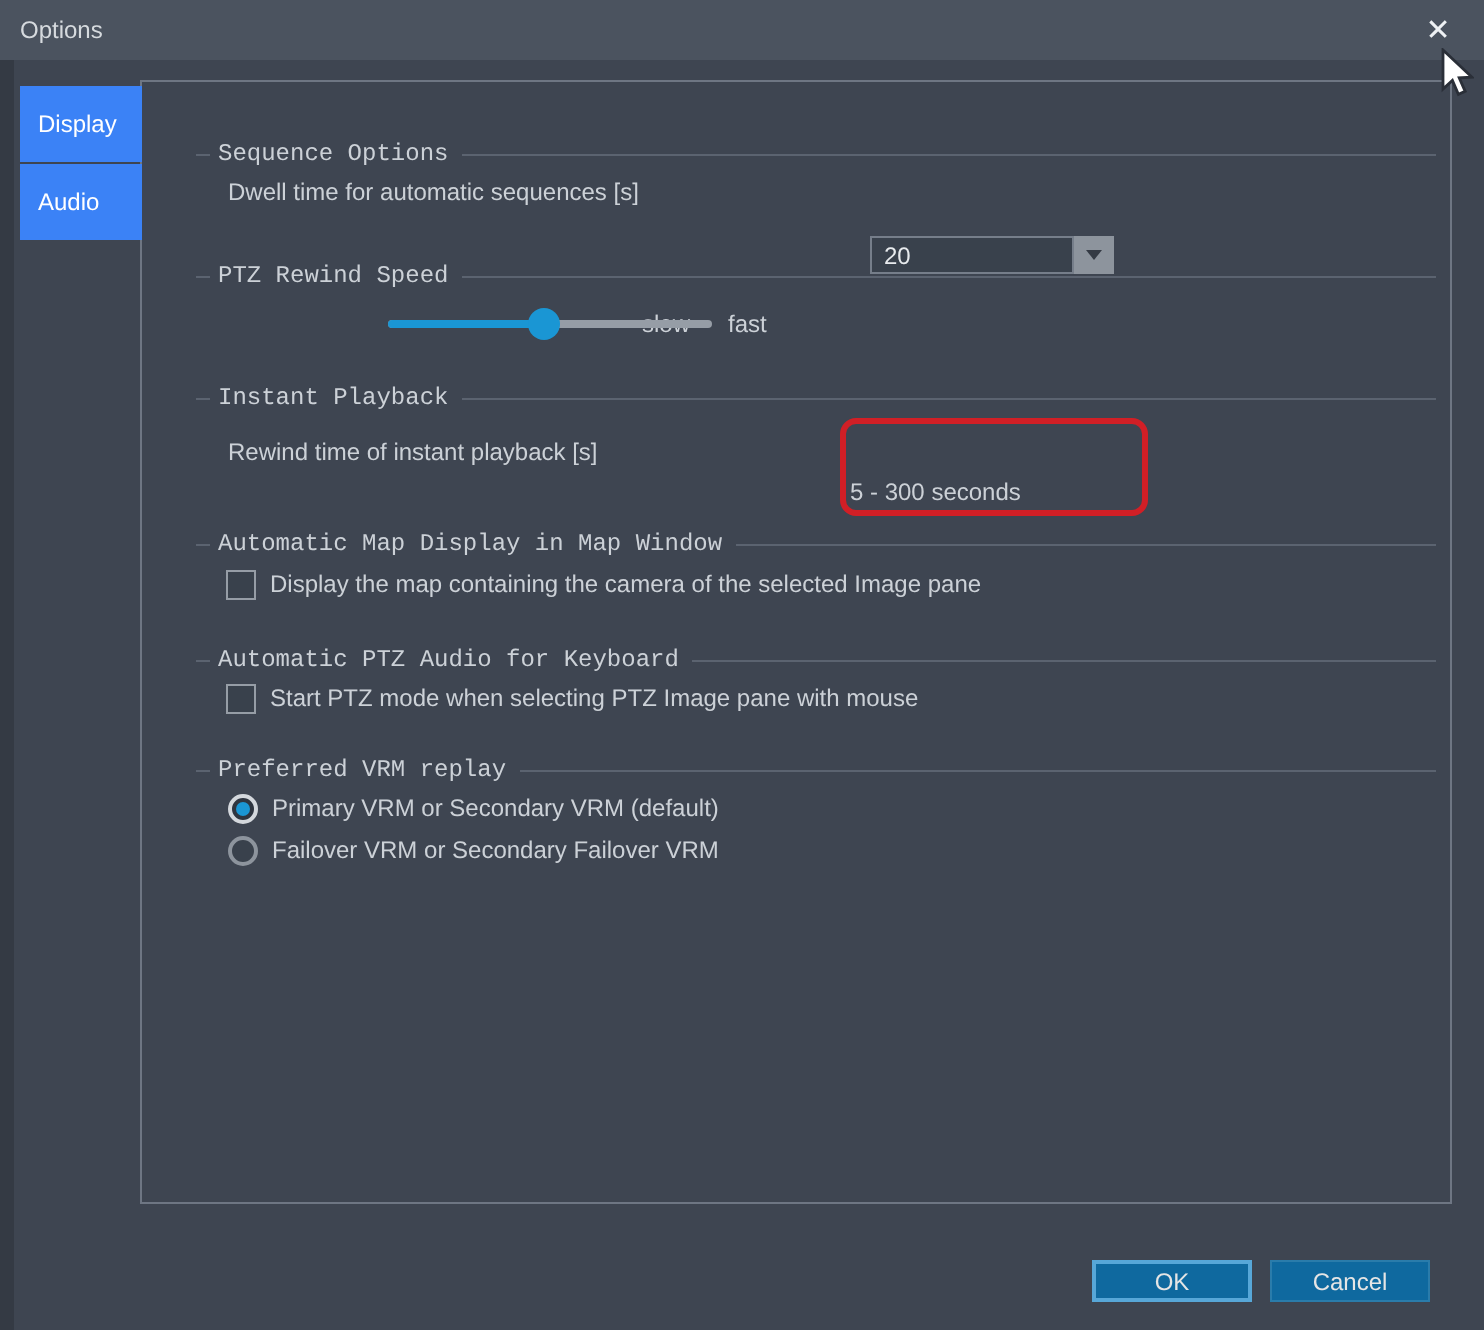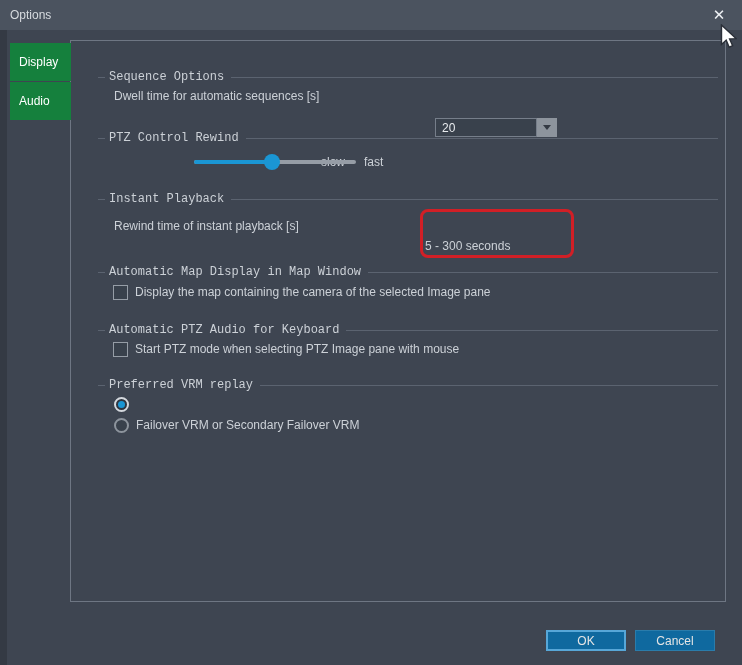--- a/index.html
+++ b/index.html
@@ -37,21 +37,21 @@
   .panel {
     position:absolute; left:70px; top:40px; width:656px; height:562px;
     border:1px solid #6e7683;
     background:#3e4551;
   }
 
   
   .tabs { position:absolute; left:10px; top:43px; width:61px; z-index:2; }
   .tab {
     width:61px; height:38px; margin-bottom:1px;
-    background:#15803d; color:#ffffff;
+    background:#3b82f6; color:#ffffff;
     display:flex; align-items:center; padding-left:9px;
     font-size:12px;
   }
   .tab.active { background:#1a96d4; }
 
   
   .ghead {
     position:absolute; left:27px; width:620px; height:14px;
     display:flex; align-items:center;font-family:Liberation Mono, monospace;
   }
@@ -163,21 +163,21 @@
     <div class="lbl" style="left:43px; top:48px">Dwell time for automatic sequences [s]</div>
     <div class="dropdown">
       <div class="dd-field">20</div>
       <div class="dd-btn">
         <span class="tri"></span>
       </div>
     </div>
 
     <div class="ghead" style="top:90px">
       <span class="dash"></span>
-      <span class="txt">PTZ Control Rewind</span>
+      <span class="txt">PTZ Rewind Speed</span>
       <span class="line"></span>
     </div>
     <div class="slider-row">
       <span class="slider-label slow">slow</span>
       <div class="slider-track">
         <div class="slider-fill" id="slider-fill" style="width: 48%;"></div>
         <div class="slider-thumb" id="slider-thumb" style="left: 48%;"></div>
       </div>
       <span class="slider-label fast">fast</span>
     </div>
@@ -213,20 +213,21 @@
 
     <div class="ghead" style="top:337px">
       <span class="dash"></span>
       <span class="txt">Preferred VRM replay</span>
       <span class="line"></span>
     </div>
     <div class="radio-row" style="top:355px">
       <span class="radio sel">
           <span class="dot"></span>
         </span>
+      <span>Primary VRM or Secondary VRM (default)</span>
     </div>
     <div class="radio-row" style="top:376px">
       <span class="radio">
           <span class="dot"></span>
         </span>
       <span>Failover VRM or Secondary Failover VRM</span>
     </div>
 
   </div>
 

